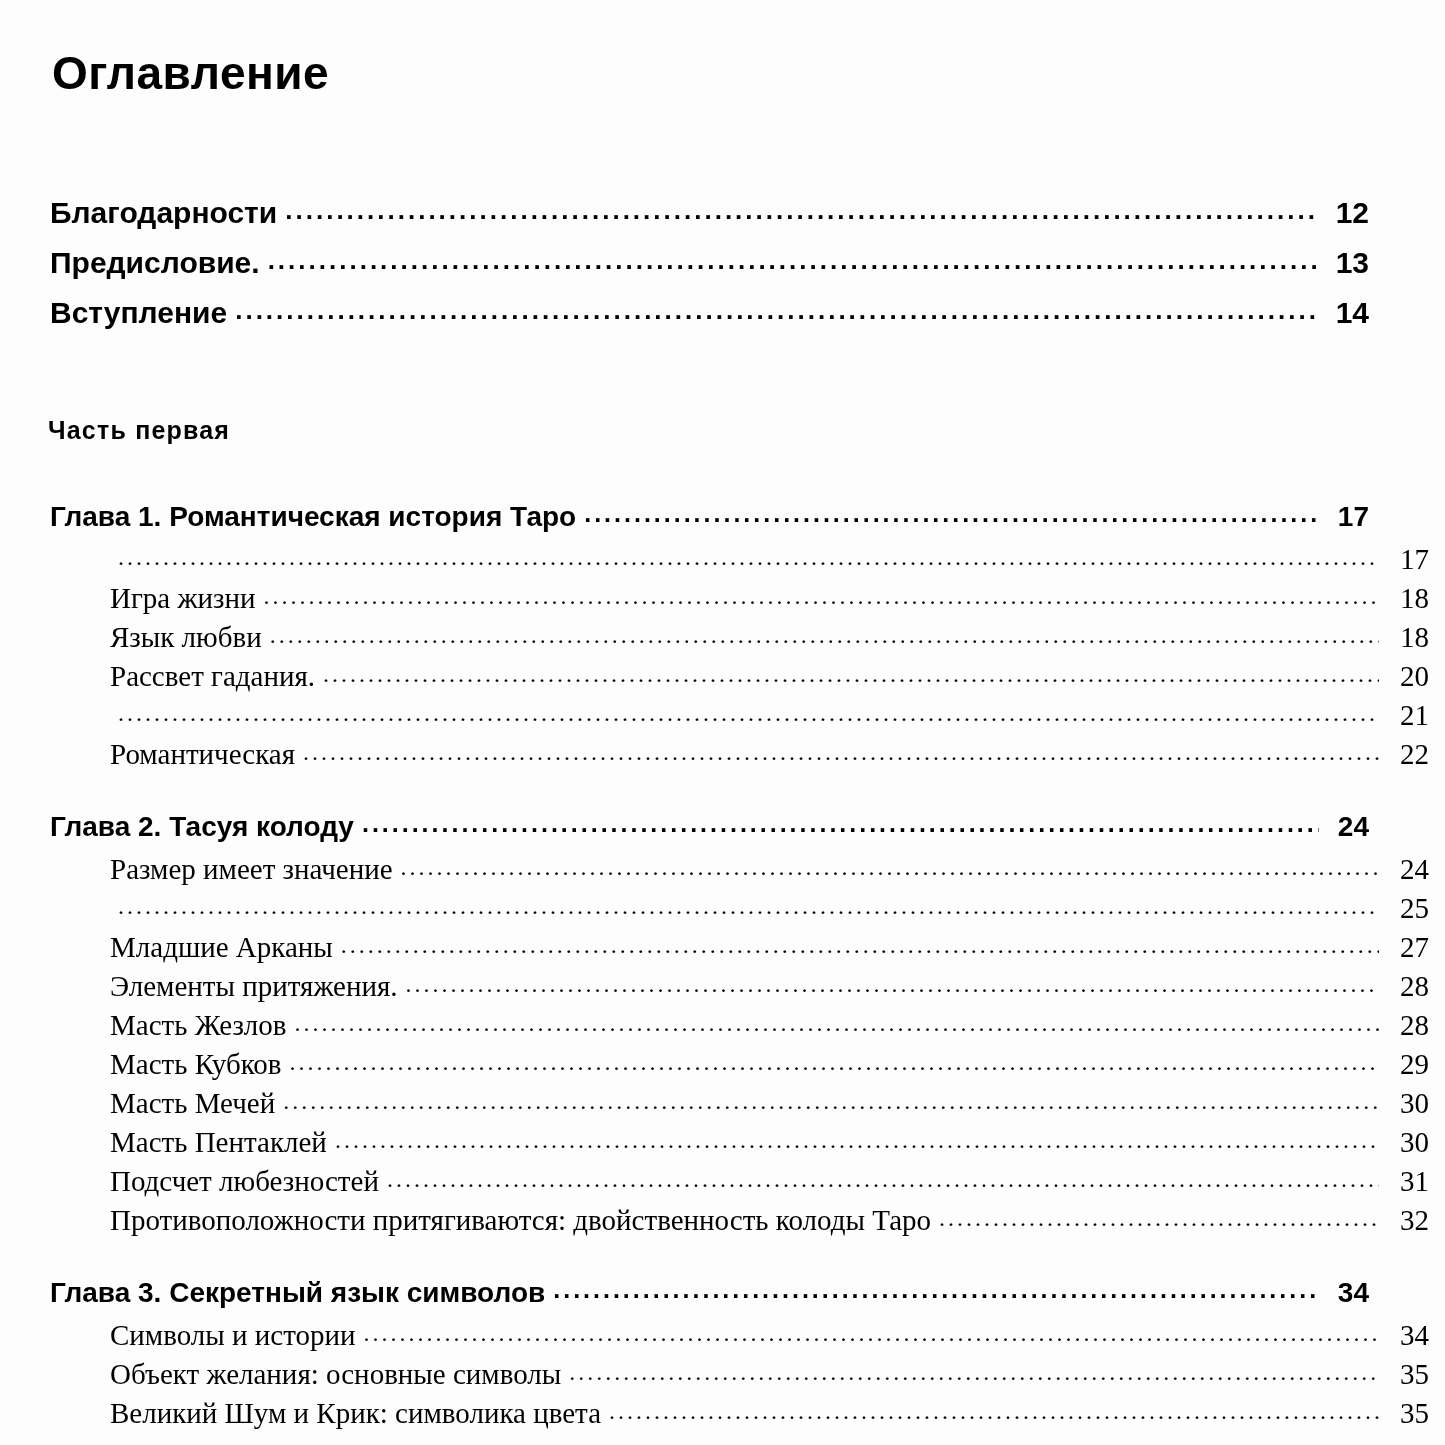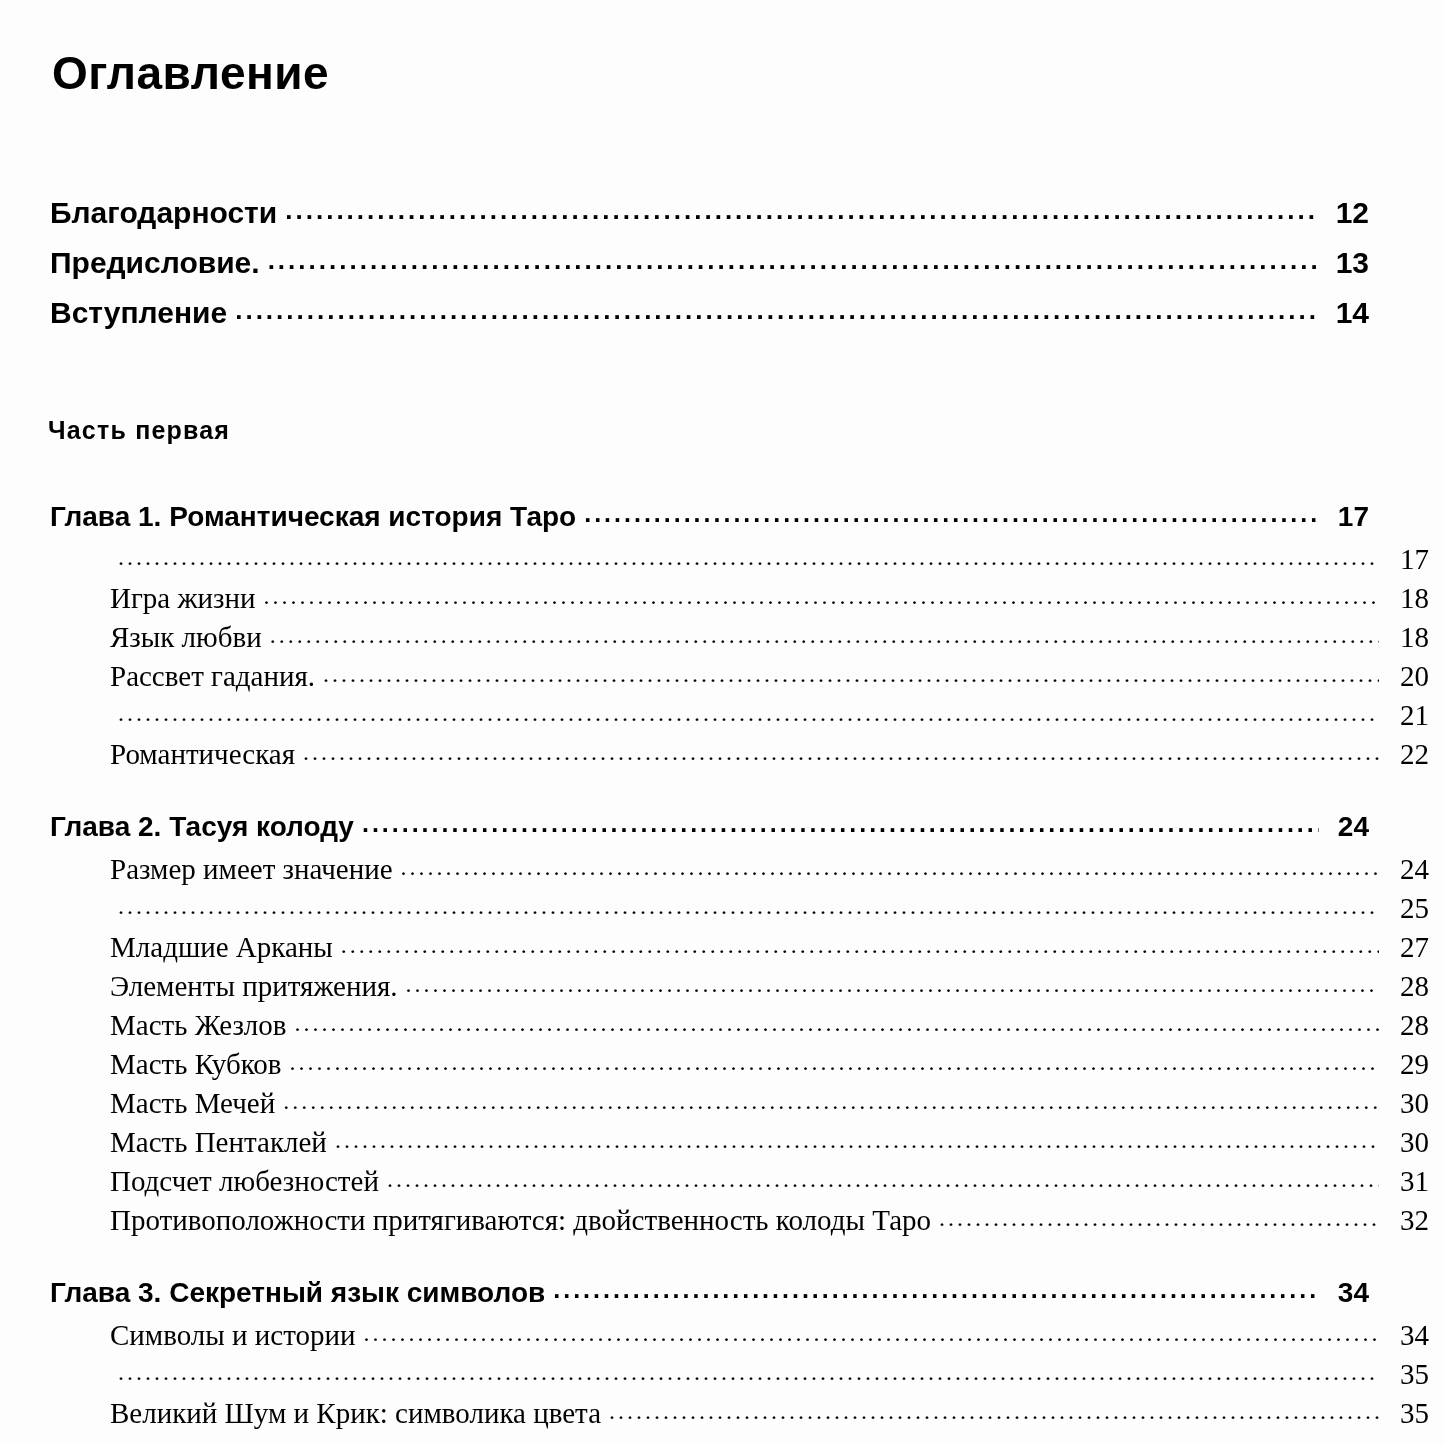--- a/index.html
+++ b/index.html
@@ -258,20 +258,21 @@
       <span class="dots">............................................................................................................................................................................................................................</span>
       <span class="page-num">34</span>
     </div>
 
     <div class="entry lvl-sub">
       <span class="label">Символы и истории</span>
       <span class="dots">............................................................................................................................................................................................................................</span>
       <span class="page-num">34</span>
     </div>
     <div class="entry lvl-sub">
+      <span class="label">Объект желания: основные символы</span>
       <span class="dots">............................................................................................................................................................................................................................</span>
       <span class="page-num">35</span>
     </div>
     <div class="entry lvl-sub">
       <span class="label">Великий Шум и Крик: символика цвета</span>
       <span class="dots">............................................................................................................................................................................................................................</span>
       <span class="page-num">35</span>
     </div>
 
   </div>

